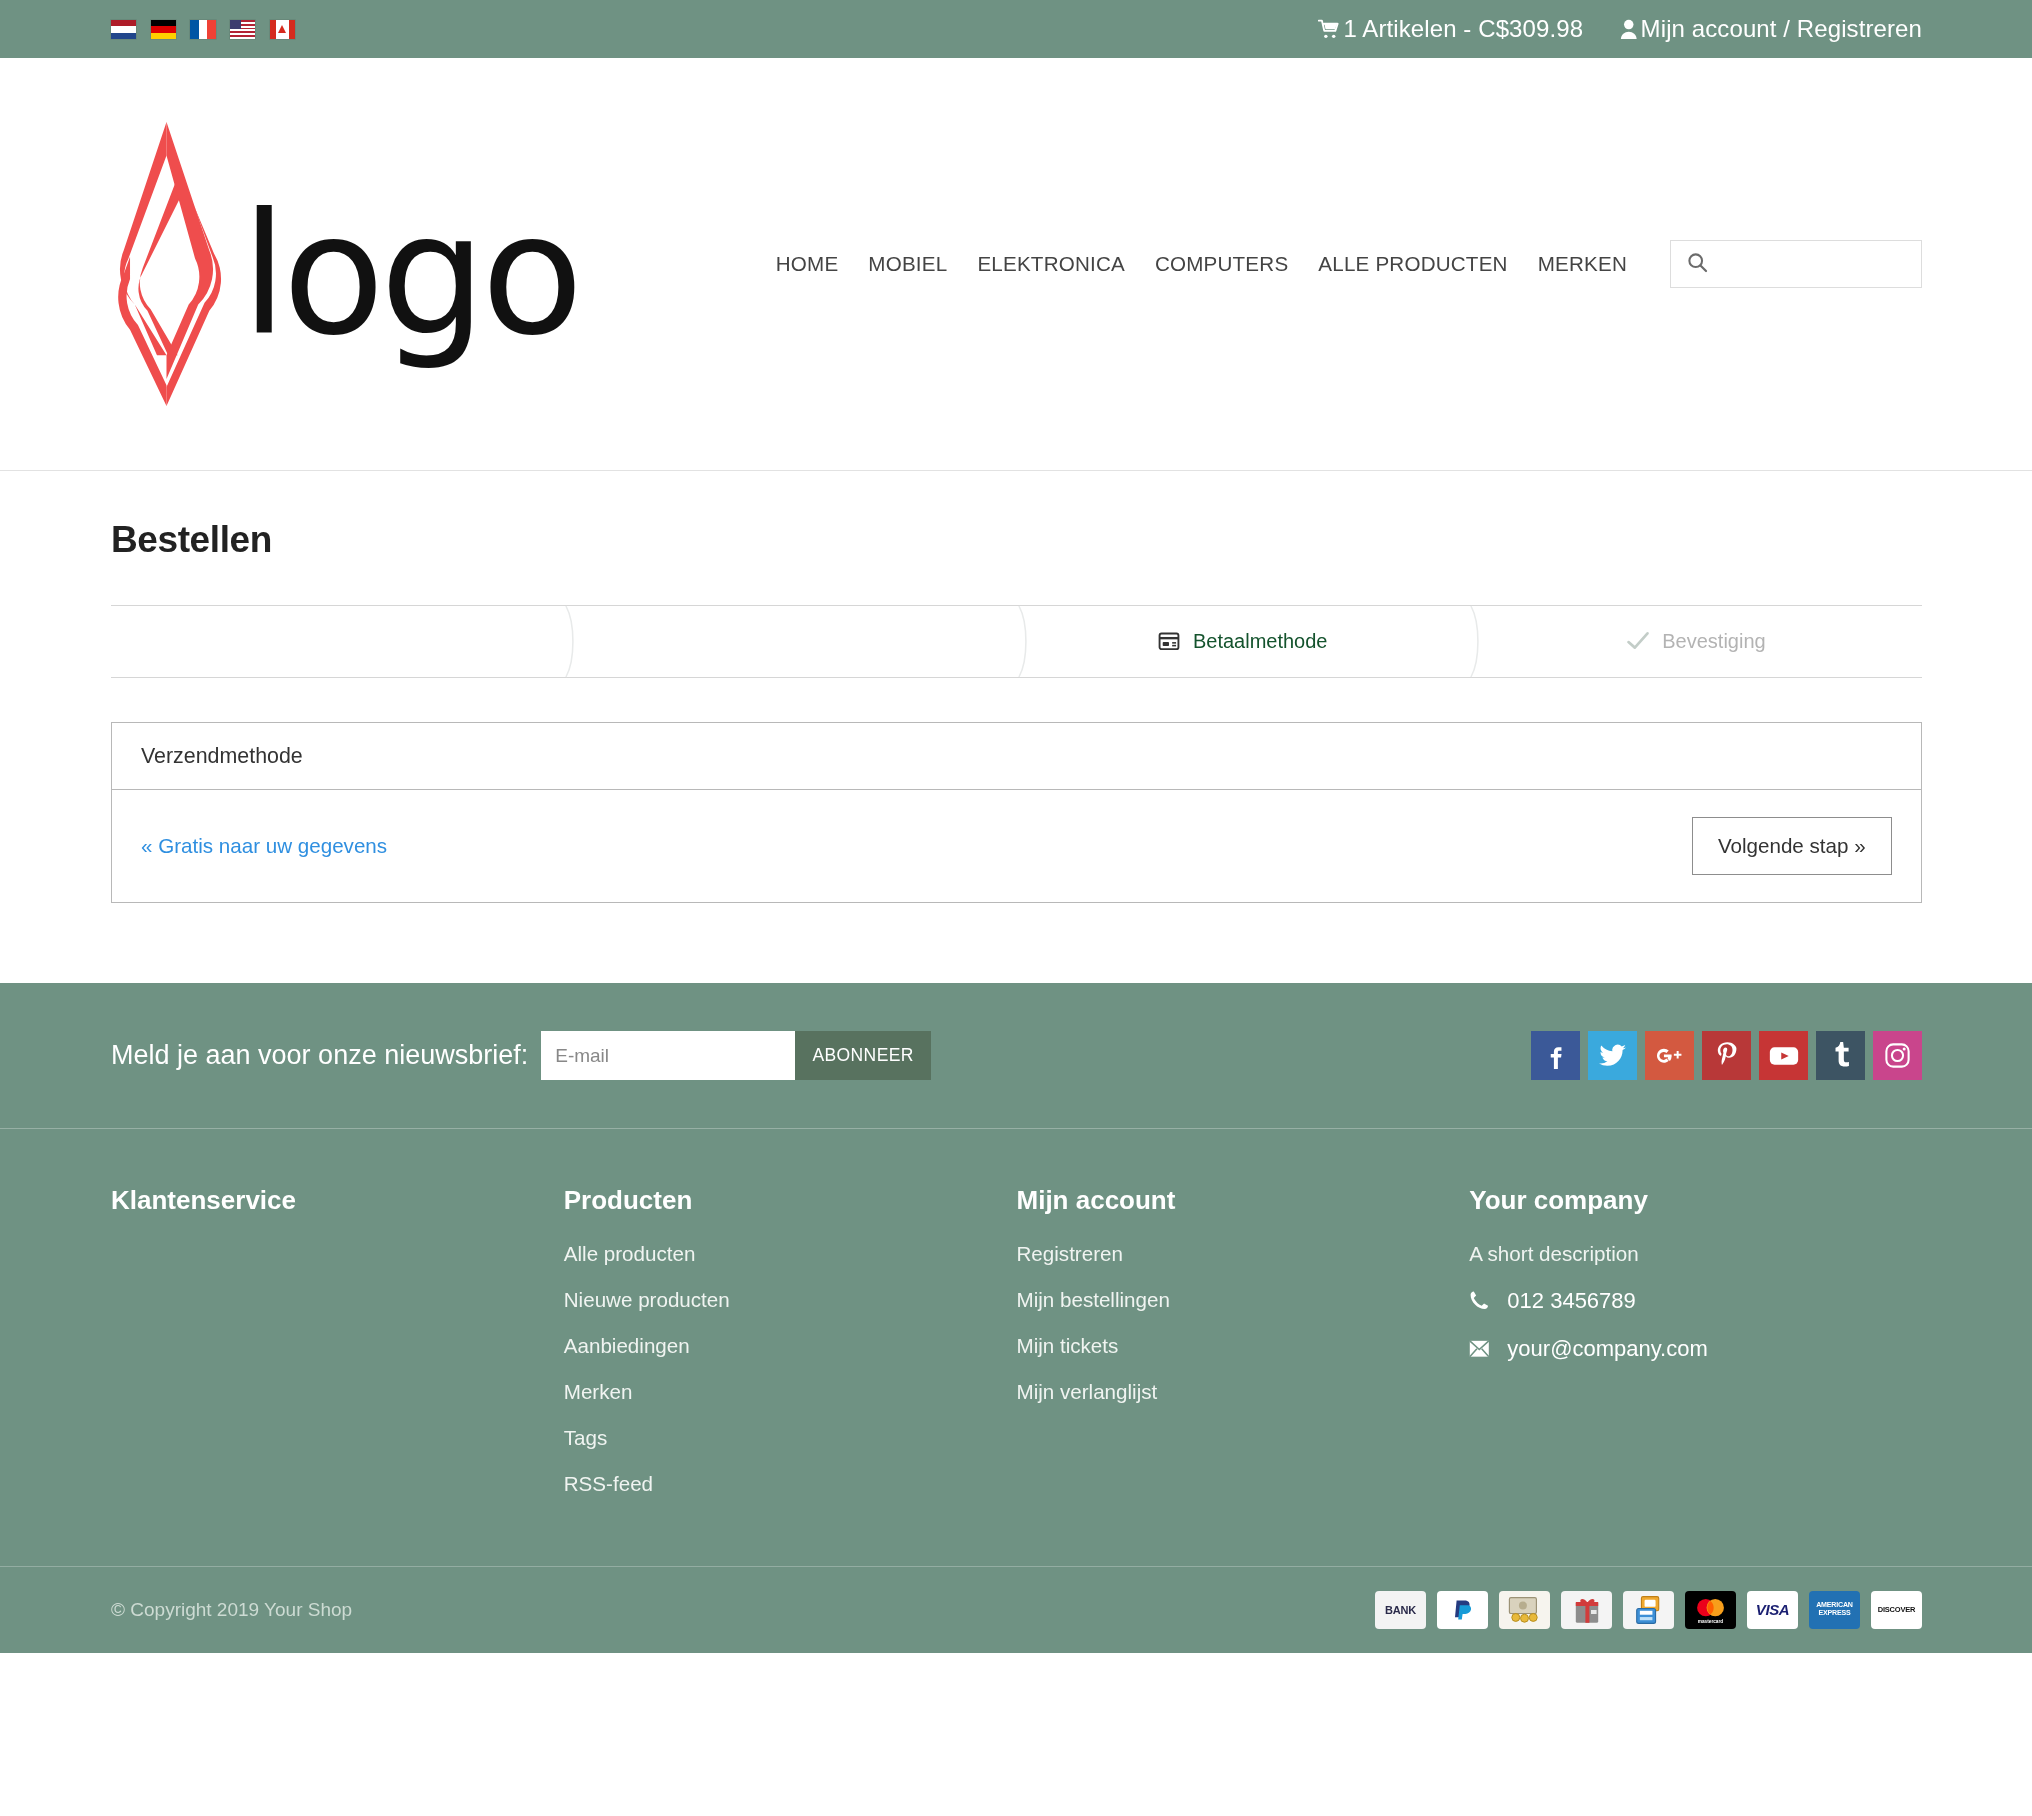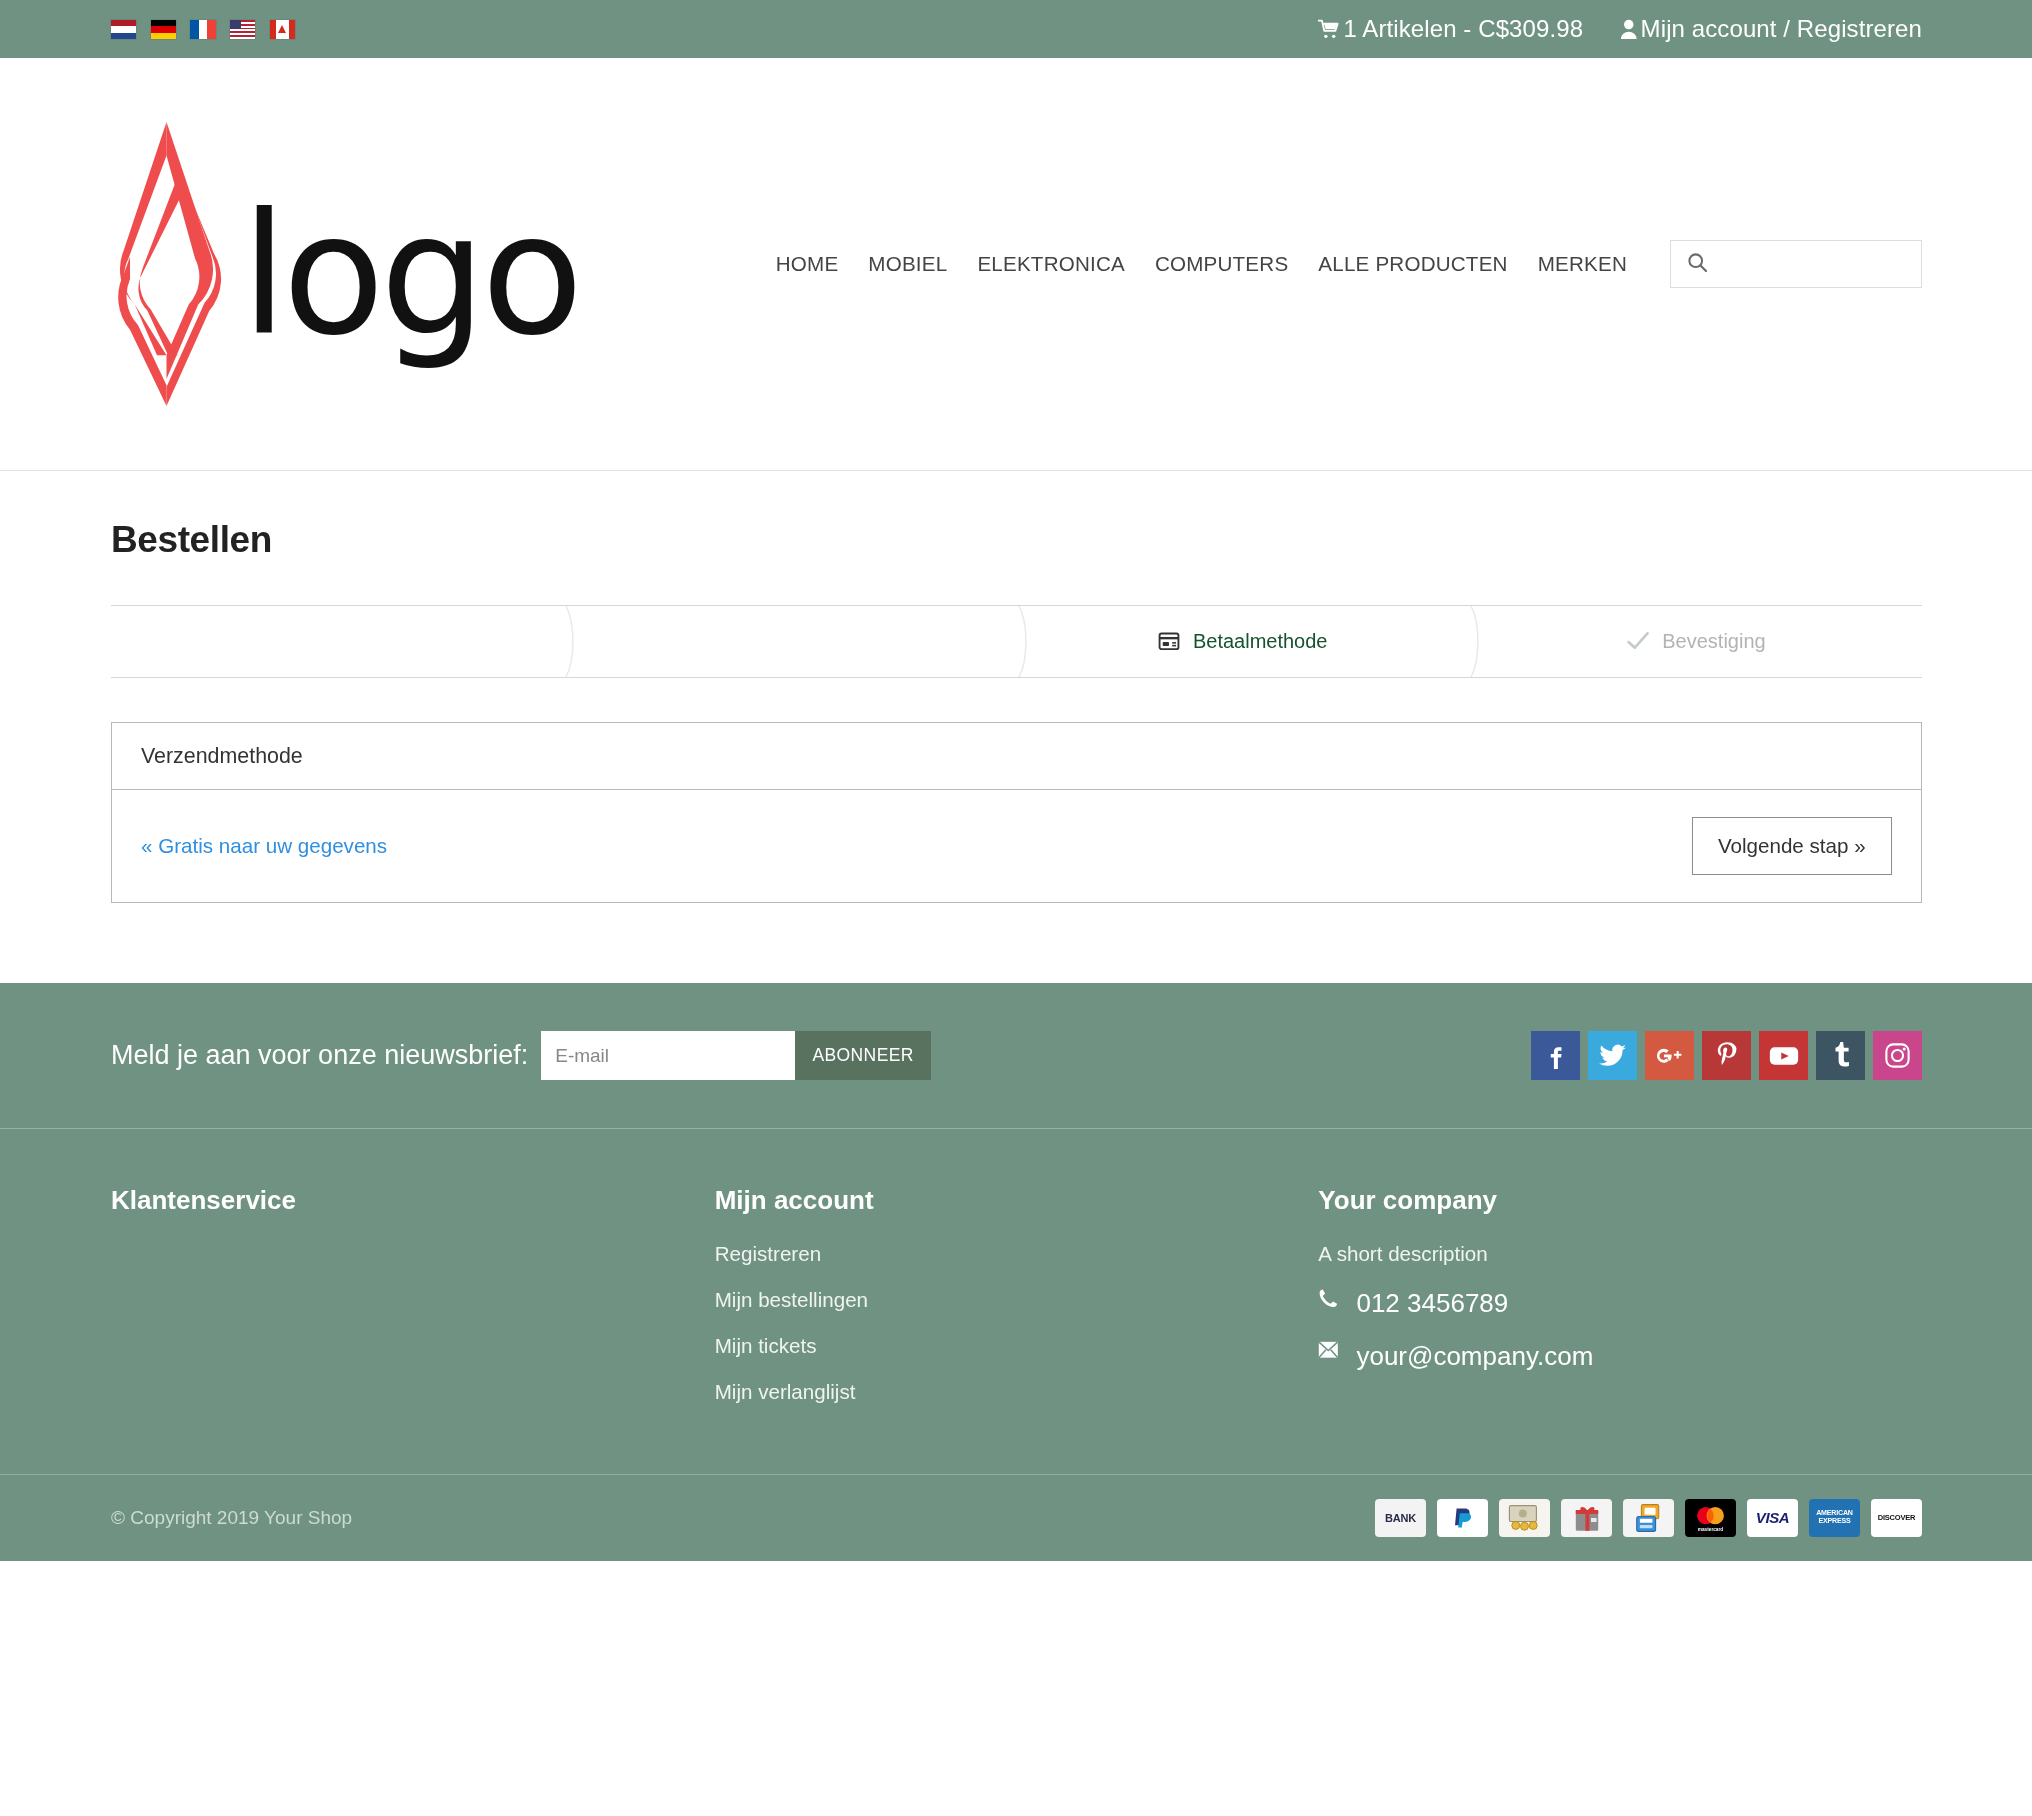--- a/index.html
+++ b/index.html
@@ -212,22 +212,22 @@
   .fcol { flex:1 1 25%; }
   .fcol h4 {
     margin:0 0 25.4px 0; color:#ffffff;
     font-size:26px; font-weight:bold;
   }
   .fcol a, .fcol p {
     display:block; color:#f0f4f1; text-decoration:none;
     font-size:20.6px; margin:0 0 22px 0;
   }
   .contact-row {
-    display:flex; align-items:flex-start; gap:17.5px;
-    color:#ffffff; font-size:26px; margin-bottom:22px;
+    display:flex; align-items:center; gap:17.5px;
+    color:#ffffff; font-size:22px; margin-bottom:22px;
   }
   .contact-row svg { display:block; flex:none; }
 
   
   .copyright {
     background:#6f9283;
     border-top:0.8px solid rgba(255,255,255,.25);
     height:87px;
     display:flex; align-items:center; justify-content:space-between;
     padding:0 111px;
@@ -415,20 +415,29 @@
           </svg>
       </span>
     </div>
   </div>
 
   <div class="footer">
     <div class="fcol">
       <h4>Klantenservice</h4>
     </div>
 
+    <div class="fcol">
+      <h4>Producten</h4>
+      <a href="#">Alle producten</a>
+      <a href="#">Nieuwe producten</a>
+      <a href="#">Aanbiedingen</a>
+      <a href="#">Merken</a>
+      <a href="#">Tags</a>
+      <a href="#">RSS-feed</a>
+    </div>
 
     <div class="fcol">
       <h4>Mijn account</h4>
       <a href="#">Registreren</a>
       <a href="#">Mijn bestellingen</a>
       <a href="#">Mijn tickets</a>
       <a href="#">Mijn verlanglijst</a>
     </div>
 
     <div class="fcol">

